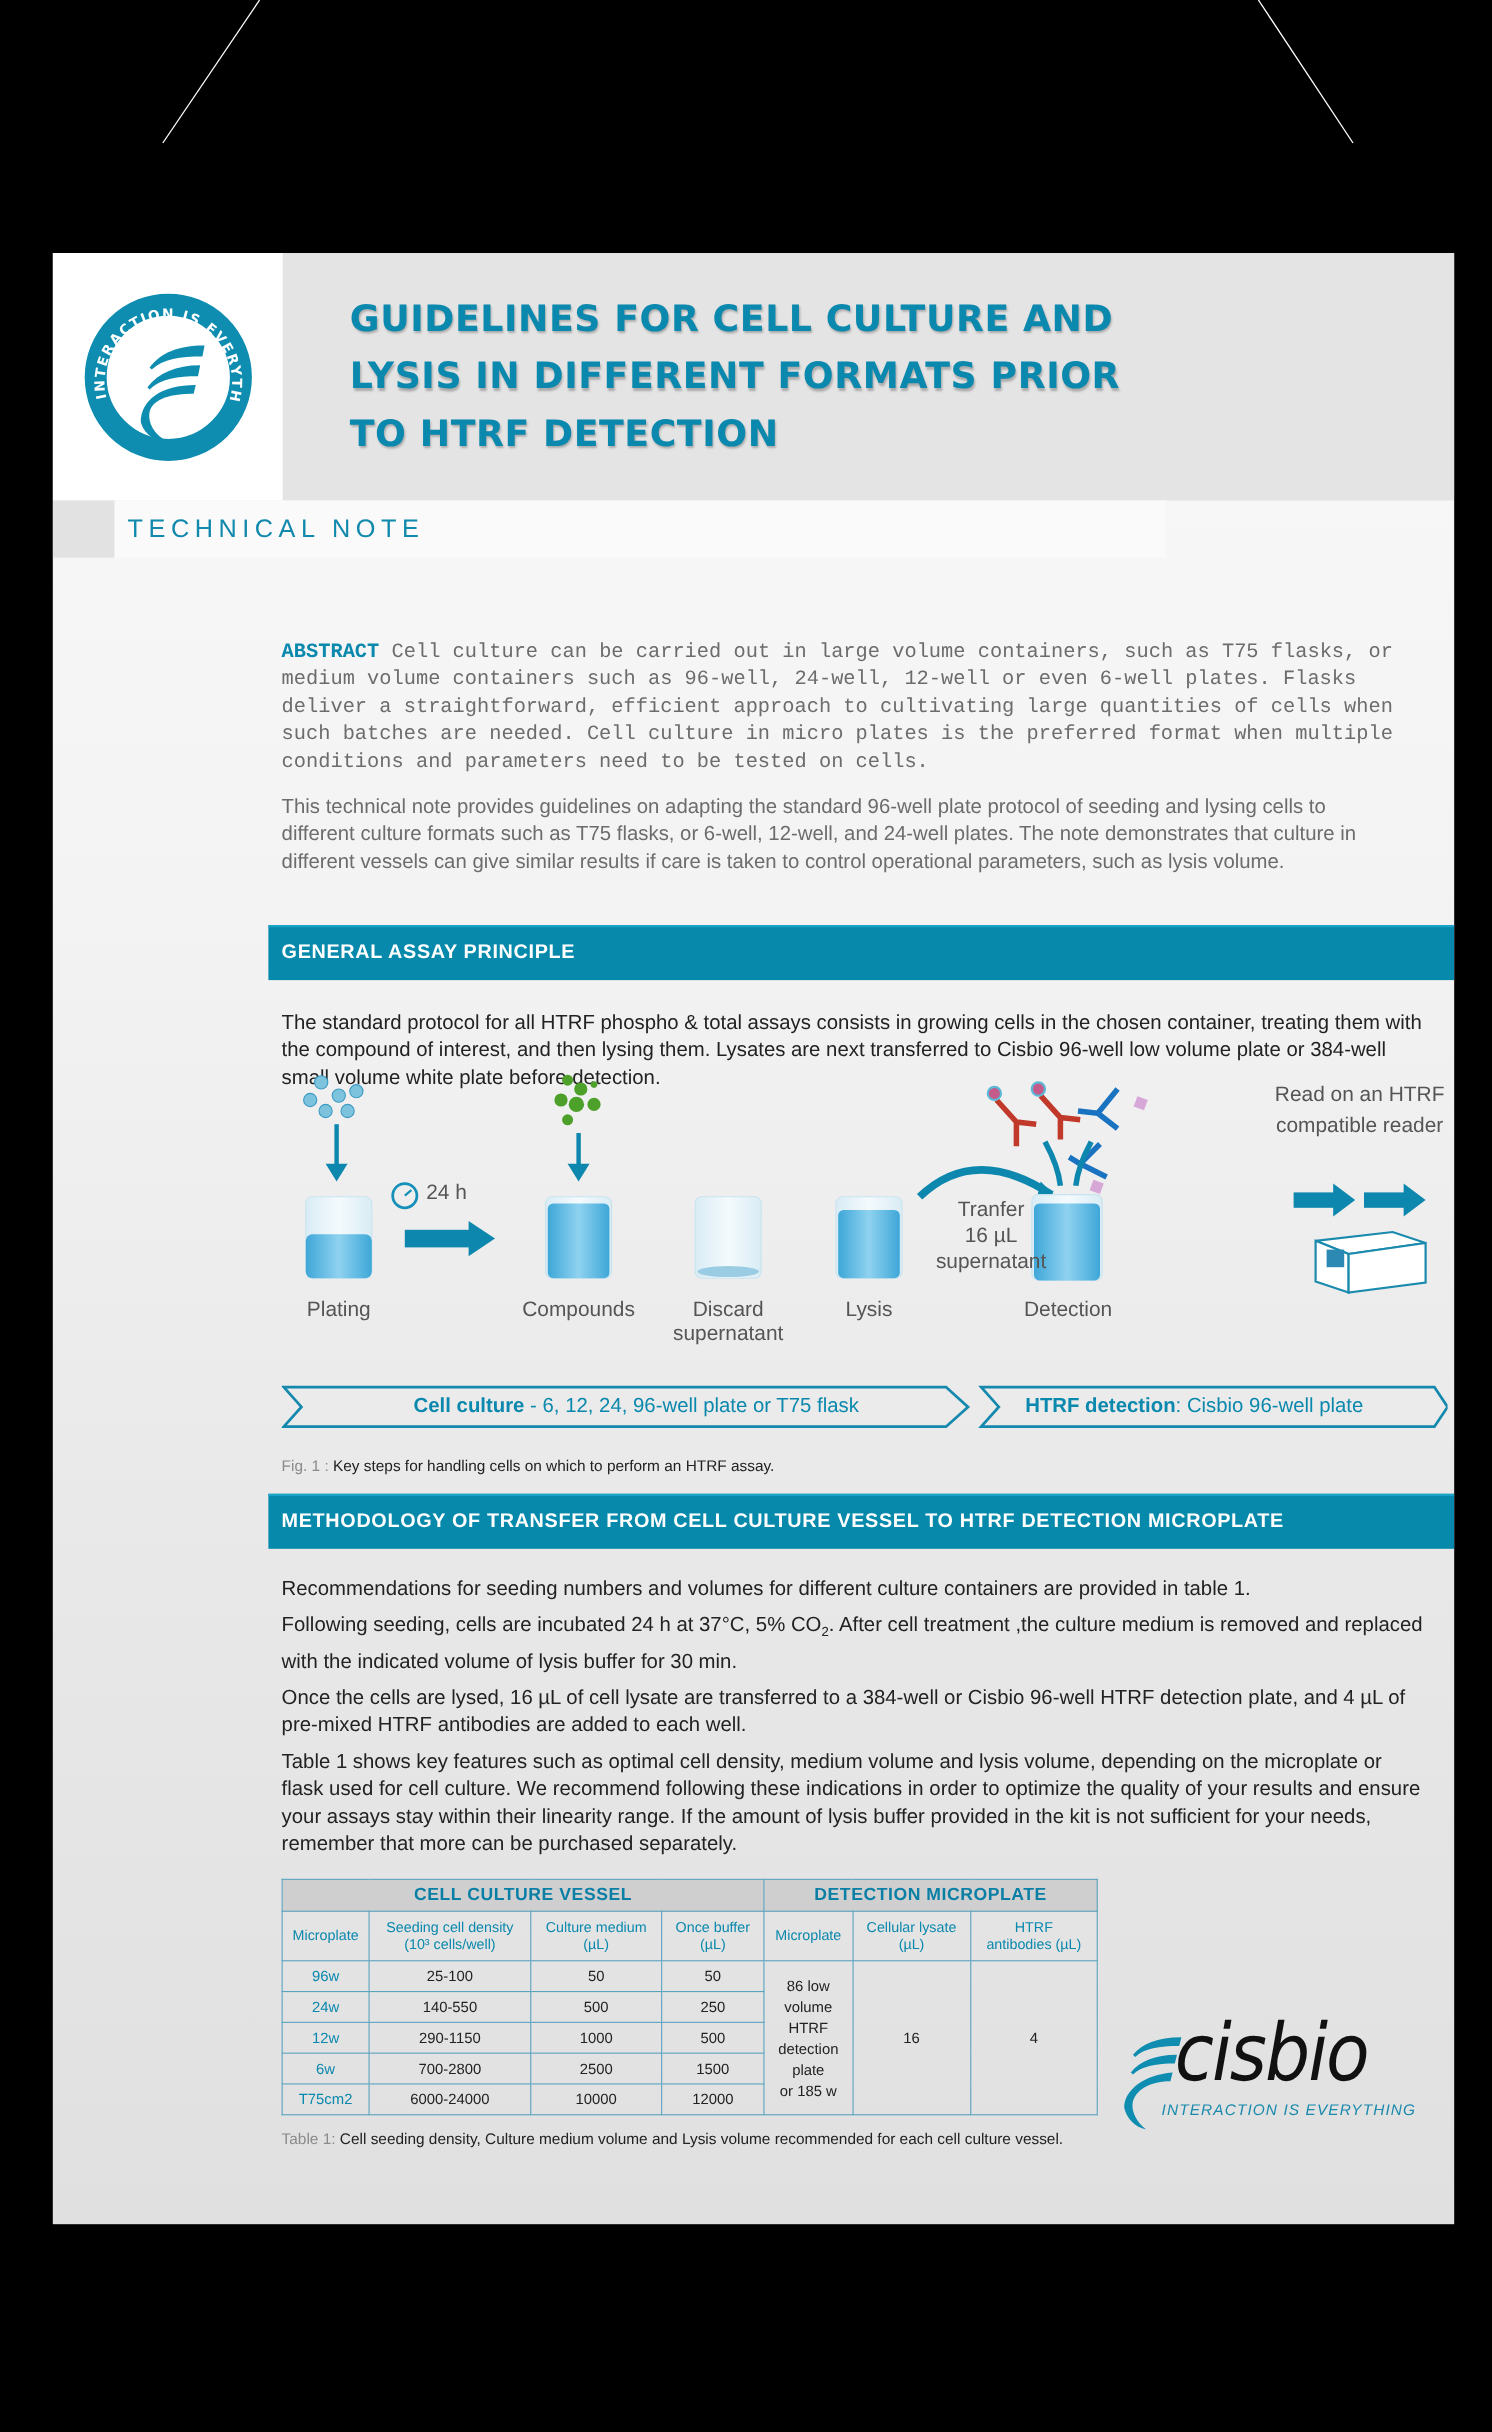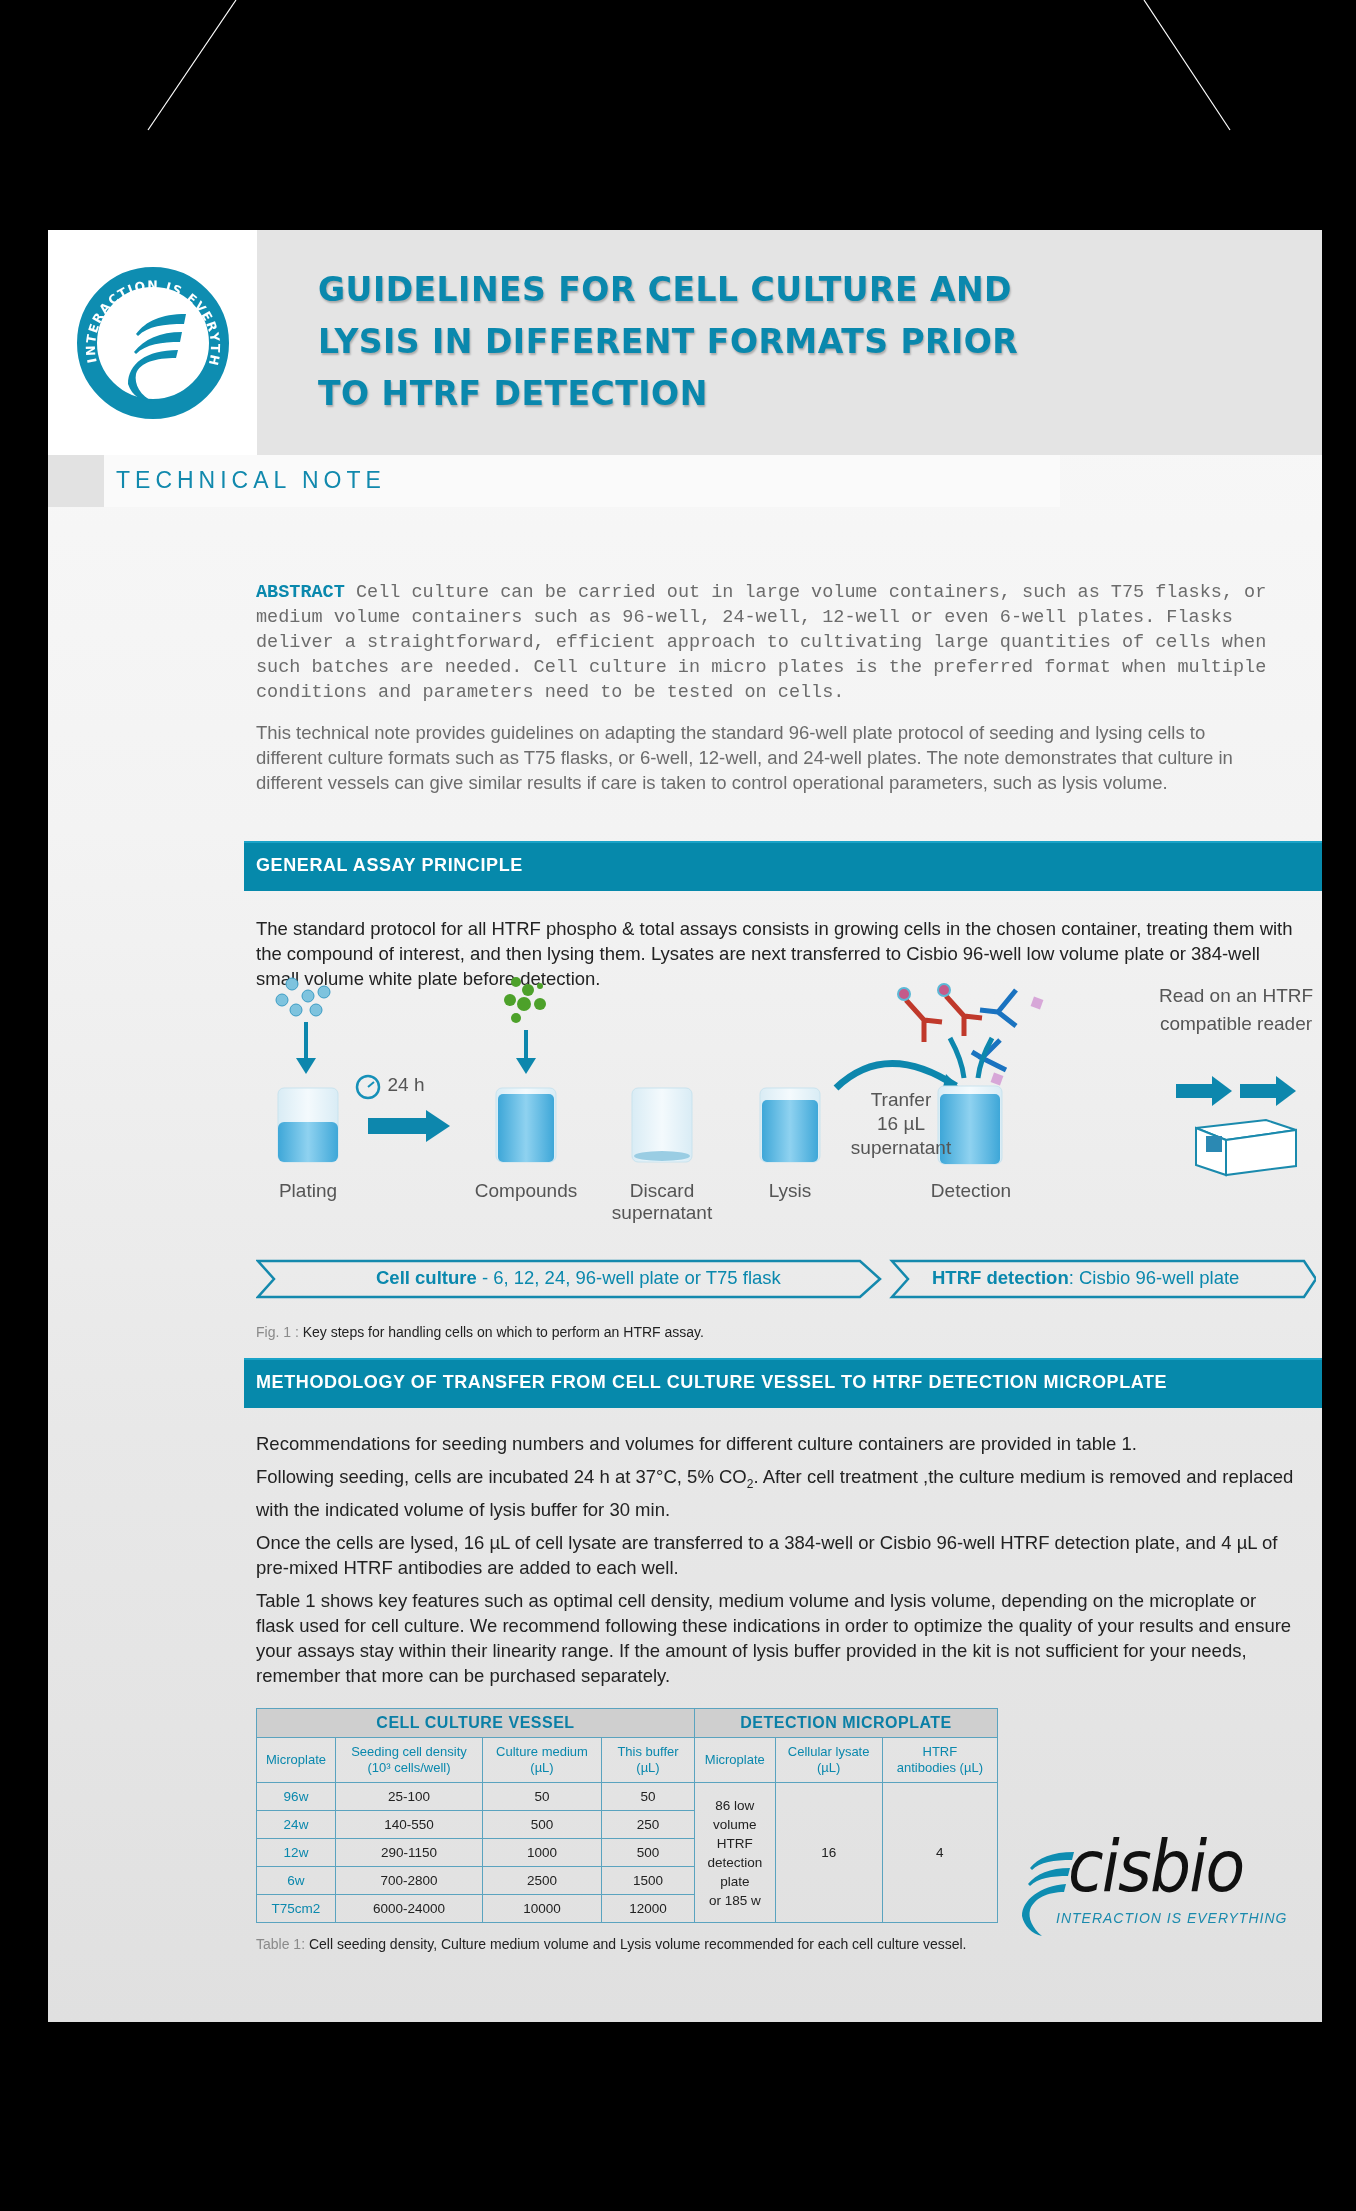--- a/index.html
+++ b/index.html
@@ -233,21 +233,21 @@
       <th style="width:66px;">Microplate</th>
       <th style="width:134px;">
             <div>Seeding cell density</div>
             <div>(10³ cells/well)</div>
           </th>
       <th style="width:106px;">
             <div>Culture medium</div>
             <div>(µL)</div>
           </th>
       <th style="width:80px;">
-            <div>This buffer</div>
+            <div>Once buffer</div>
             <div>(µL)</div>
           </th>
       <th style="width:66px;">Microplate</th>
       <th style="width:92px;">
             <div>Cellular lysate</div>
             <div>(µL)</div>
           </th>
       <th style="width:100px;">
             <div>HTRF</div>
             <div>antibodies (µL)</div>

